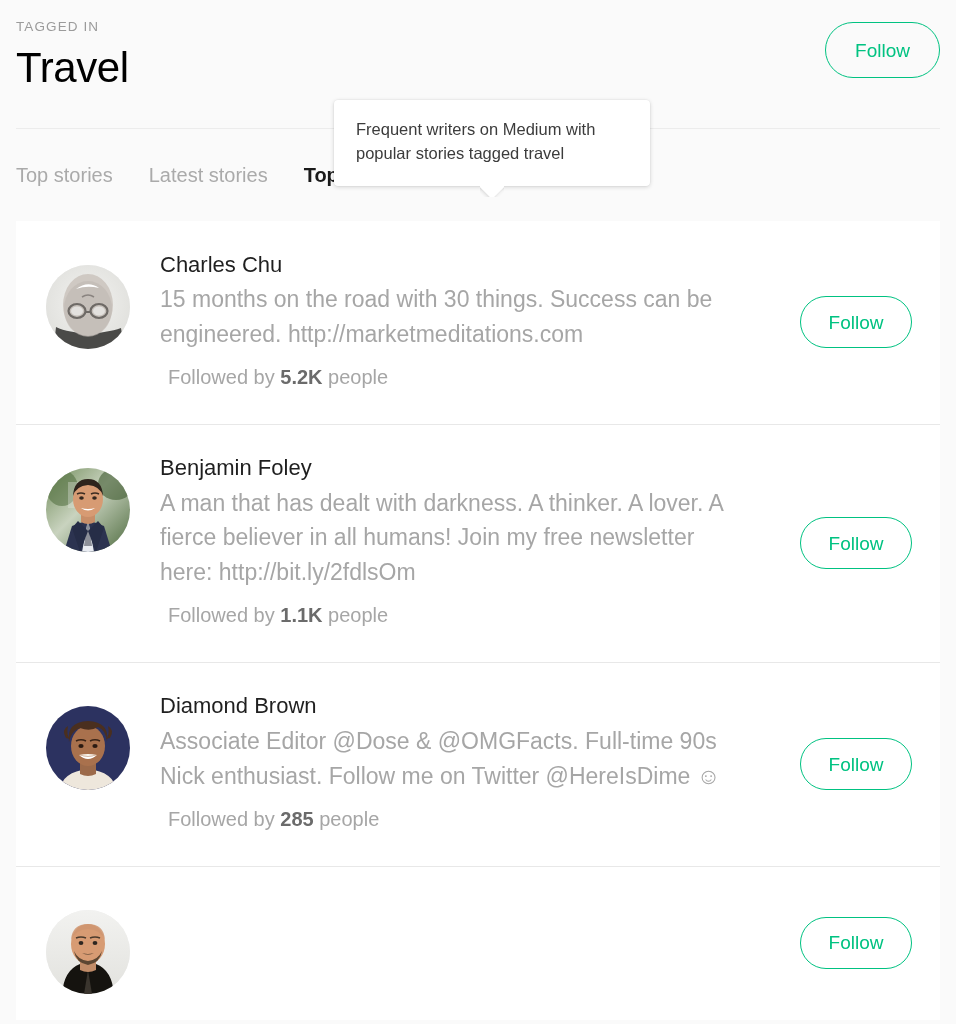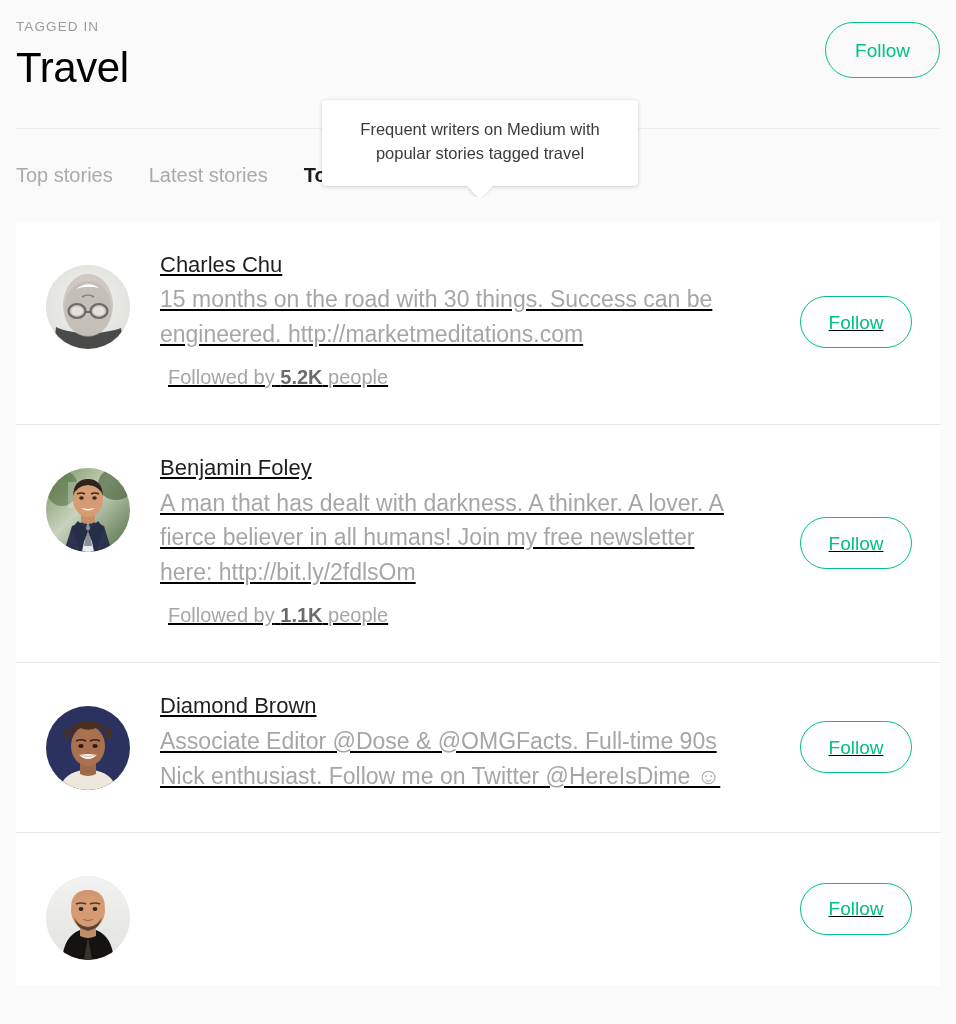--- a/index.html
+++ b/index.html
@@ -106,28 +106,27 @@
     font-size: 13px;
     font-weight: 400;
     margin-left: 9px;
     cursor: pointer;
     line-height: 1;
   }
 
   
   .tooltip {
     position: absolute;
-    left: 322px;
+    left: 334px;
     top: 100px;
     width: 316px;
     background: #ffffff;
     border-radius: 4px;
     box-shadow: 0 1px 4px rgba(0,0,0,0.16), 0 0 0 0.5px rgba(0,0,0,0.04);
     padding: 18px 22px 20px 22px;
-    text-align: center;
     z-index: 20;
   }
   .tooltip-text {
     font-size: 16.5px;
     line-height: 1.45;
     color: #3c3c3c;
     margin: 0;
   }
   .tooltip-arrow {
     position: absolute;
@@ -147,21 +146,20 @@
     height: 20px;
     background: #ffffff;
     transform: rotate(45deg);
     box-shadow: 0 1px 4px rgba(0,0,0,0.16);
   }
 
   
   .writer-list {
     margin: 20px 16px 0 16px;
     background: #4c1d95;
-    text-decoration: underline;
   }
   .writer-card {
     display: flex;
     align-items: flex-start;
     padding: 26px 28px 26px 30px;
     position: relative;
     background: #ffffff;
   }
   .writer-card + .writer-card::before {
     content: "";
@@ -359,20 +357,25 @@
         <ellipse cx="49" cy="40" rx="2.6" ry="2.1" fill="#2a1a12"></ellipse>
         <path d="M30 35 Q35 32.5 40 35" stroke="#3a2417" stroke-width="1.6" fill="none"></path>
         <path d="M44 35 Q49 32.5 54 35" stroke="#3a2417" stroke-width="1.6" fill="none"></path>
         <path d="M33 49 Q42 57 51 49 Q42 52 33 49 Z" fill="#ffffff"></path>
         <path d="M33 49 Q42 47 51 49 Q42 51 33 49 Z" fill="#f7f2ea"></path>
       </svg>
     </div>
     <div class="writer-info">
       <div class="writer-name">Diamond Brown</div>
       <div class="writer-bio">Associate Editor @Dose &amp; @OMGFacts. Full-time 90s Nick enthusiast. Follow me on Twitter @HereIsDime ☺</div>
+      <div class="writer-followers">
+        <span>Followed by</span>
+        <span class="count">285</span>
+        <span>people</span>
+      </div>
     </div>
     <button class="follow-card">Follow</button>
   </div>
 
   <div class="writer-card">
     <div class="avatar">
       <svg viewBox="0 0 84 84" xmlns="http://www.w3.org/2000/svg">
         <defs>
           <linearGradient id="gj-bg" x1="0" y1="0" x2="0" y2="1">
             <stop offset="0%" stop-color="#f2f2f0"></stop>

